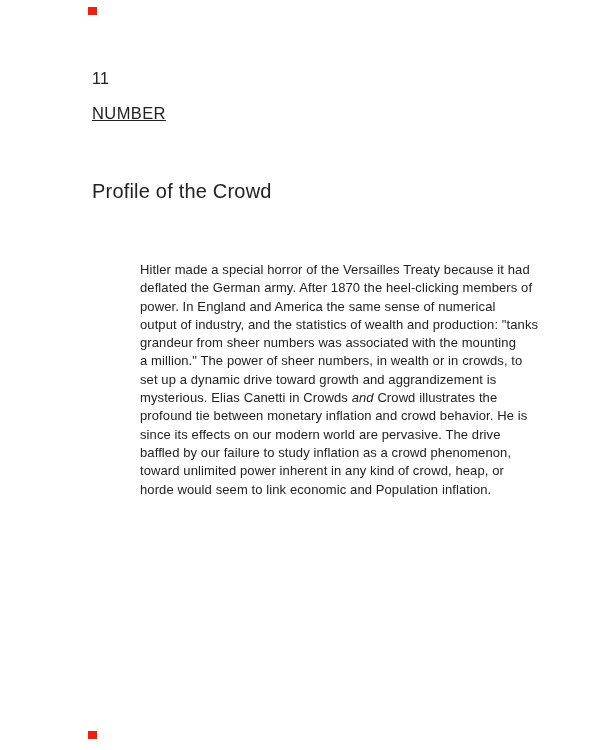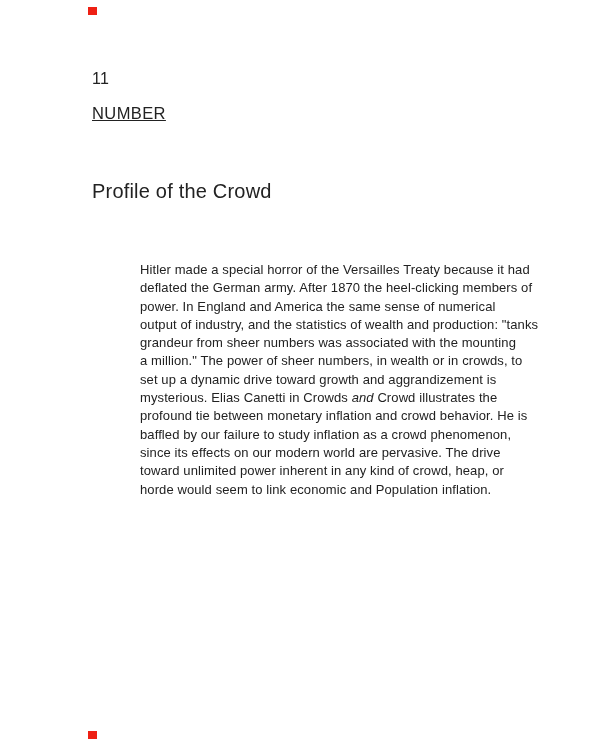--- a/index.html
+++ b/index.html
@@ -81,21 +81,21 @@
   <div class="body-text">
     <div class="line">Hitler made a special horror of the Versailles Treaty because it had</div>
     <div class="line">deflated the German army. After 1870 the heel-clicking members of</div>
     <div class="line">power. In England and America the same sense of numerical</div>
     <div class="line">output of industry, and the statistics of wealth and production: "tanks</div>
     <div class="line">grandeur from sheer numbers was associated with the mounting</div>
     <div class="line">a million." The power of sheer numbers, in wealth or in crowds, to</div>
     <div class="line">set up a dynamic drive toward growth and aggrandizement is</div>
     <div class="line"><span>mysterious. Elias Canetti in Crowds </span><span class="italic">and</span><span> Crowd illustrates the</span></div>
     <div class="line">profound tie between monetary inflation and crowd behavior. He is</div>
+    <div class="line">since its effects on our modern world are pervasive. The drive</div>
     <div class="line">baffled by our failure to study inflation as a crowd phenomenon,</div>
-    <div class="line">since its effects on our modern world are pervasive. The drive</div>
     <div class="line">toward unlimited power inherent in any kind of crowd, heap, or</div>
     <div class="line">horde would seem to link economic and Population inflation.</div>
   </div>
 
   <div class="red-mark red-mark-bottom"></div>
 
 </div>
 
 </body></html>

